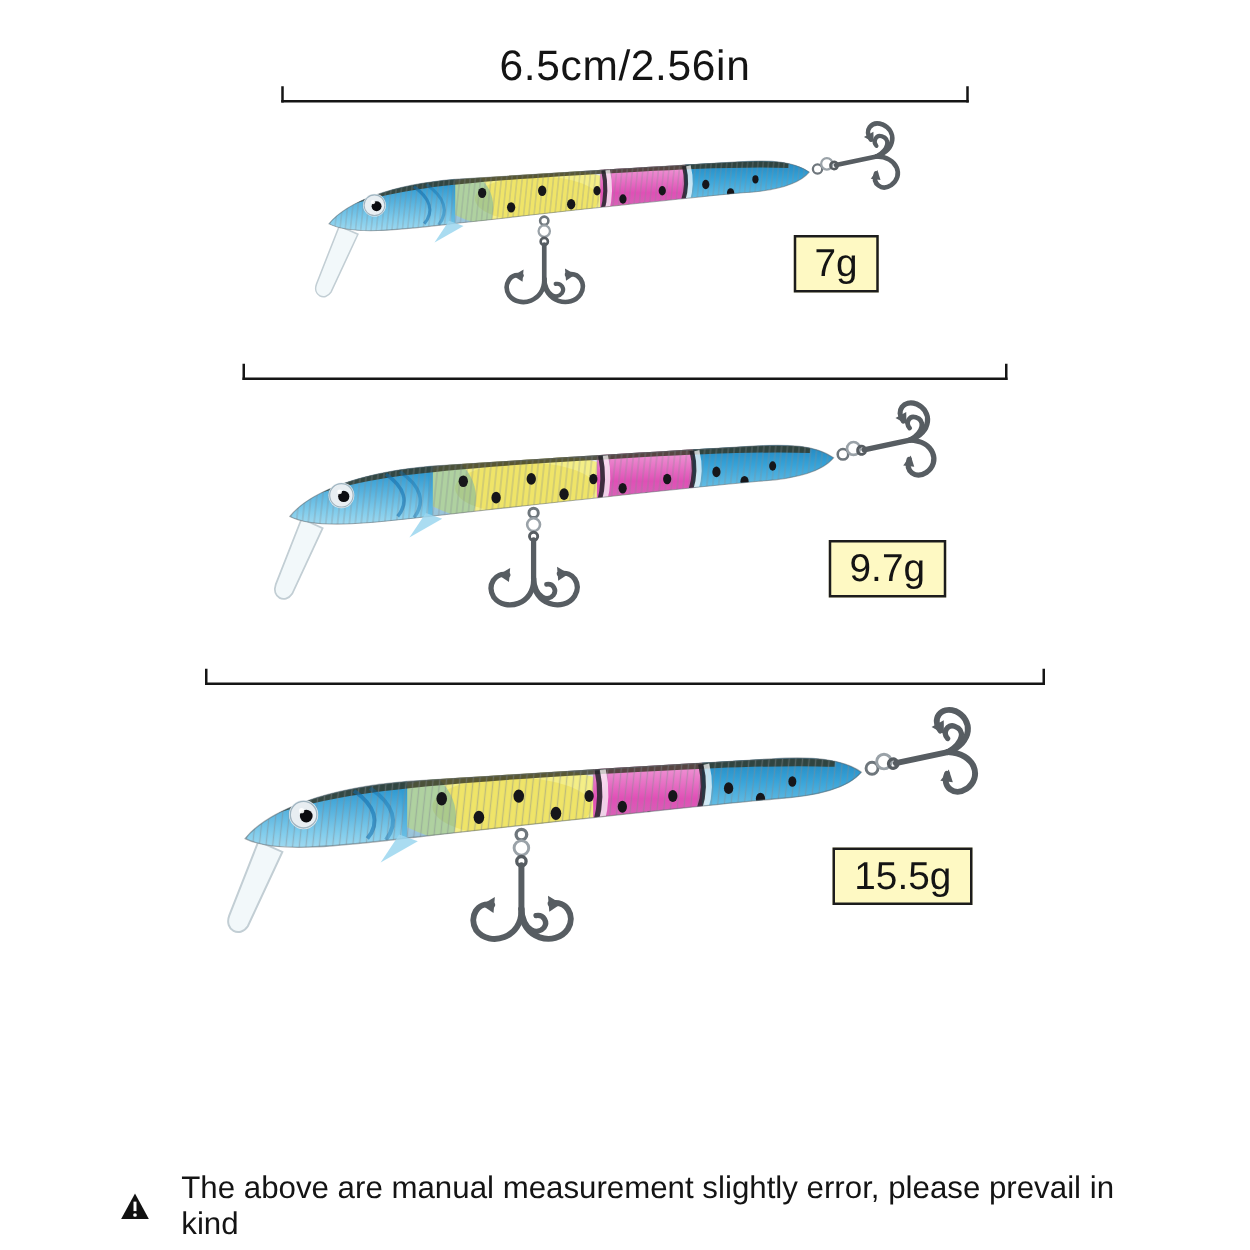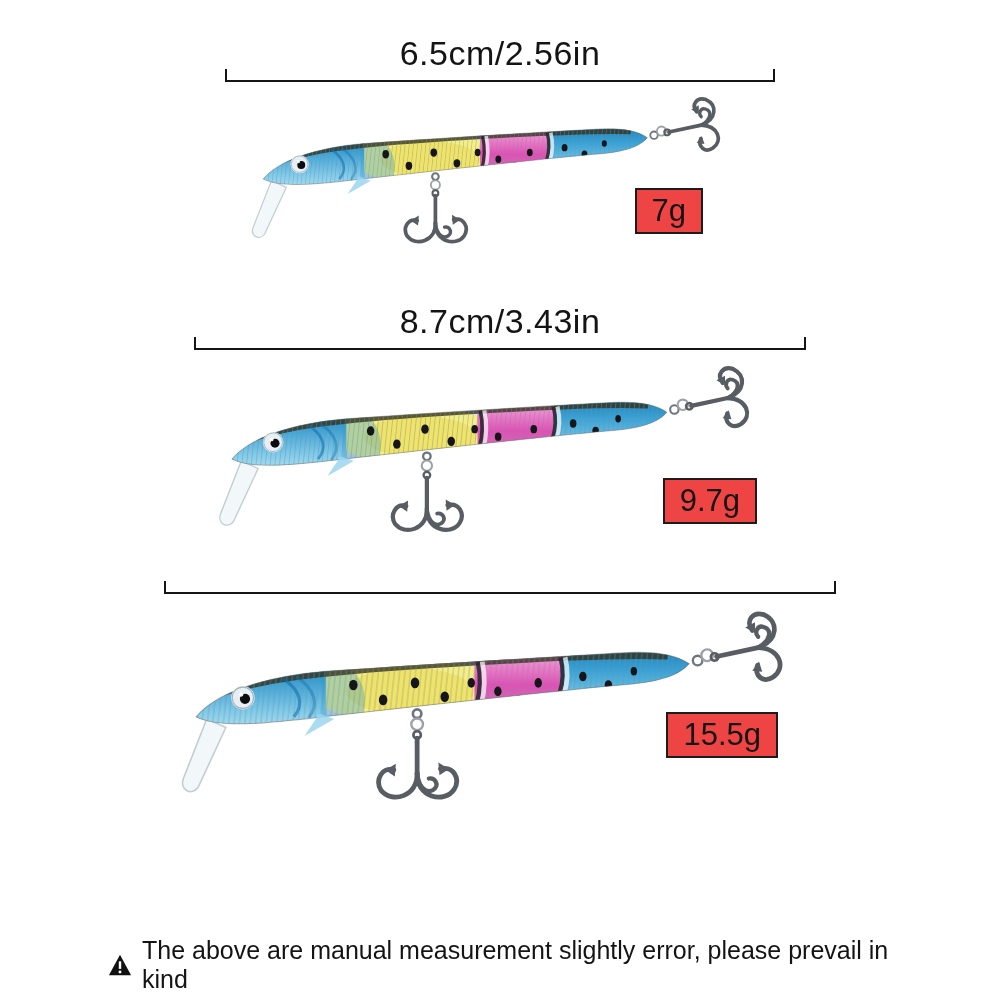--- a/index.html
+++ b/index.html
@@ -8,25 +8,25 @@
   .page{width:816px;height:1000px;position:relative;background:#ffffff;overflow:hidden;padding-top:22px;margin:12px auto}
   .block{display:flex;flex-direction:column;align-items:center}
   .block + .block{margin-top:44px}
   .dim-label{font-size:34px;line-height:1.15;margin-bottom:7px;letter-spacing:.5px}
   .dim-line{position:relative;height:2px;background:#151515}
   .dim-line::before,.dim-line::after{content:"";position:absolute;top:-11px;width:2px;height:13px;background:#151515}
   .dim-line::before{left:0}
   .dim-line::after{right:0}
   .art{position:relative;margin-top:6px}
   .lure-svg{display:block;width:100%;height:auto}
-  .weight{position:absolute;border:2px solid #1c1c1c;background:#ef4444;padding:1px 15px;font-size:31px;line-height:1.3;white-space:nowrap}
+  .weight{position:absolute;border:2px solid #1c1c1c;background:#fef9c3;padding:1px 15px;font-size:31px;line-height:1.3;white-space:nowrap}
   .s1 .dim-line{width:550px}.s1 .art{width:530px}.s1 .weight{right:62px;bottom:24px}
   .s2 .dim-line{width:612px}.s2 .art{width:600px}.s2 .weight{right:43px;bottom:24px}
-  .s3 .dim-line{width:672px}.s3 .art{width:680px}.s3 .weight{right:62px;bottom:60px}
-  .note{position:absolute;left:16px;right:0;top:924px;display:flex;align-items:center;justify-content:flex-end;gap:10px;font-size:25px}
+  .s3 .dim-line{width:672px}.s3 .art{width:680px}.s3 .weight{right:62px;bottom:48px}
+  .note{position:absolute;left:4px;right:0;top:924px;display:flex;align-items:center;justify-content:flex-end;gap:25px;font-size:25px}
   .warn-icon{flex:0 0 auto;display:block}
 </style>
 </head>
 <body>
 
 <svg width="0" height="0" style="position:absolute" aria-hidden="true">
   <defs>
     <linearGradient id="gHead" x1="0" y1="0" x2="0" y2="1">
       <stop offset="0" stop-color="#0b5c9c"></stop>
       <stop offset="0.4" stop-color="#2f9ad2"></stop>
@@ -133,21 +133,20 @@
     <div class="dim-line"></div>
     <div class="art">
       <svg class="lure-svg" viewBox="0 10 640 205">
           <use href="#lure"></use>
         </svg>
       <div class="weight"><span>7g</span></div>
     </div>
   </section>
 
   <section class="block s2">
-    <div class="dim-label">8.7cm/3.43in</div>
     <div class="dim-line"></div>
     <div class="art">
       <svg class="lure-svg" viewBox="0 10 640 205">
           <use href="#lure"></use>
         </svg>
       <div class="weight"><span>9.7g</span></div>
     </div>
   </section>
 
   <section class="block s3">

